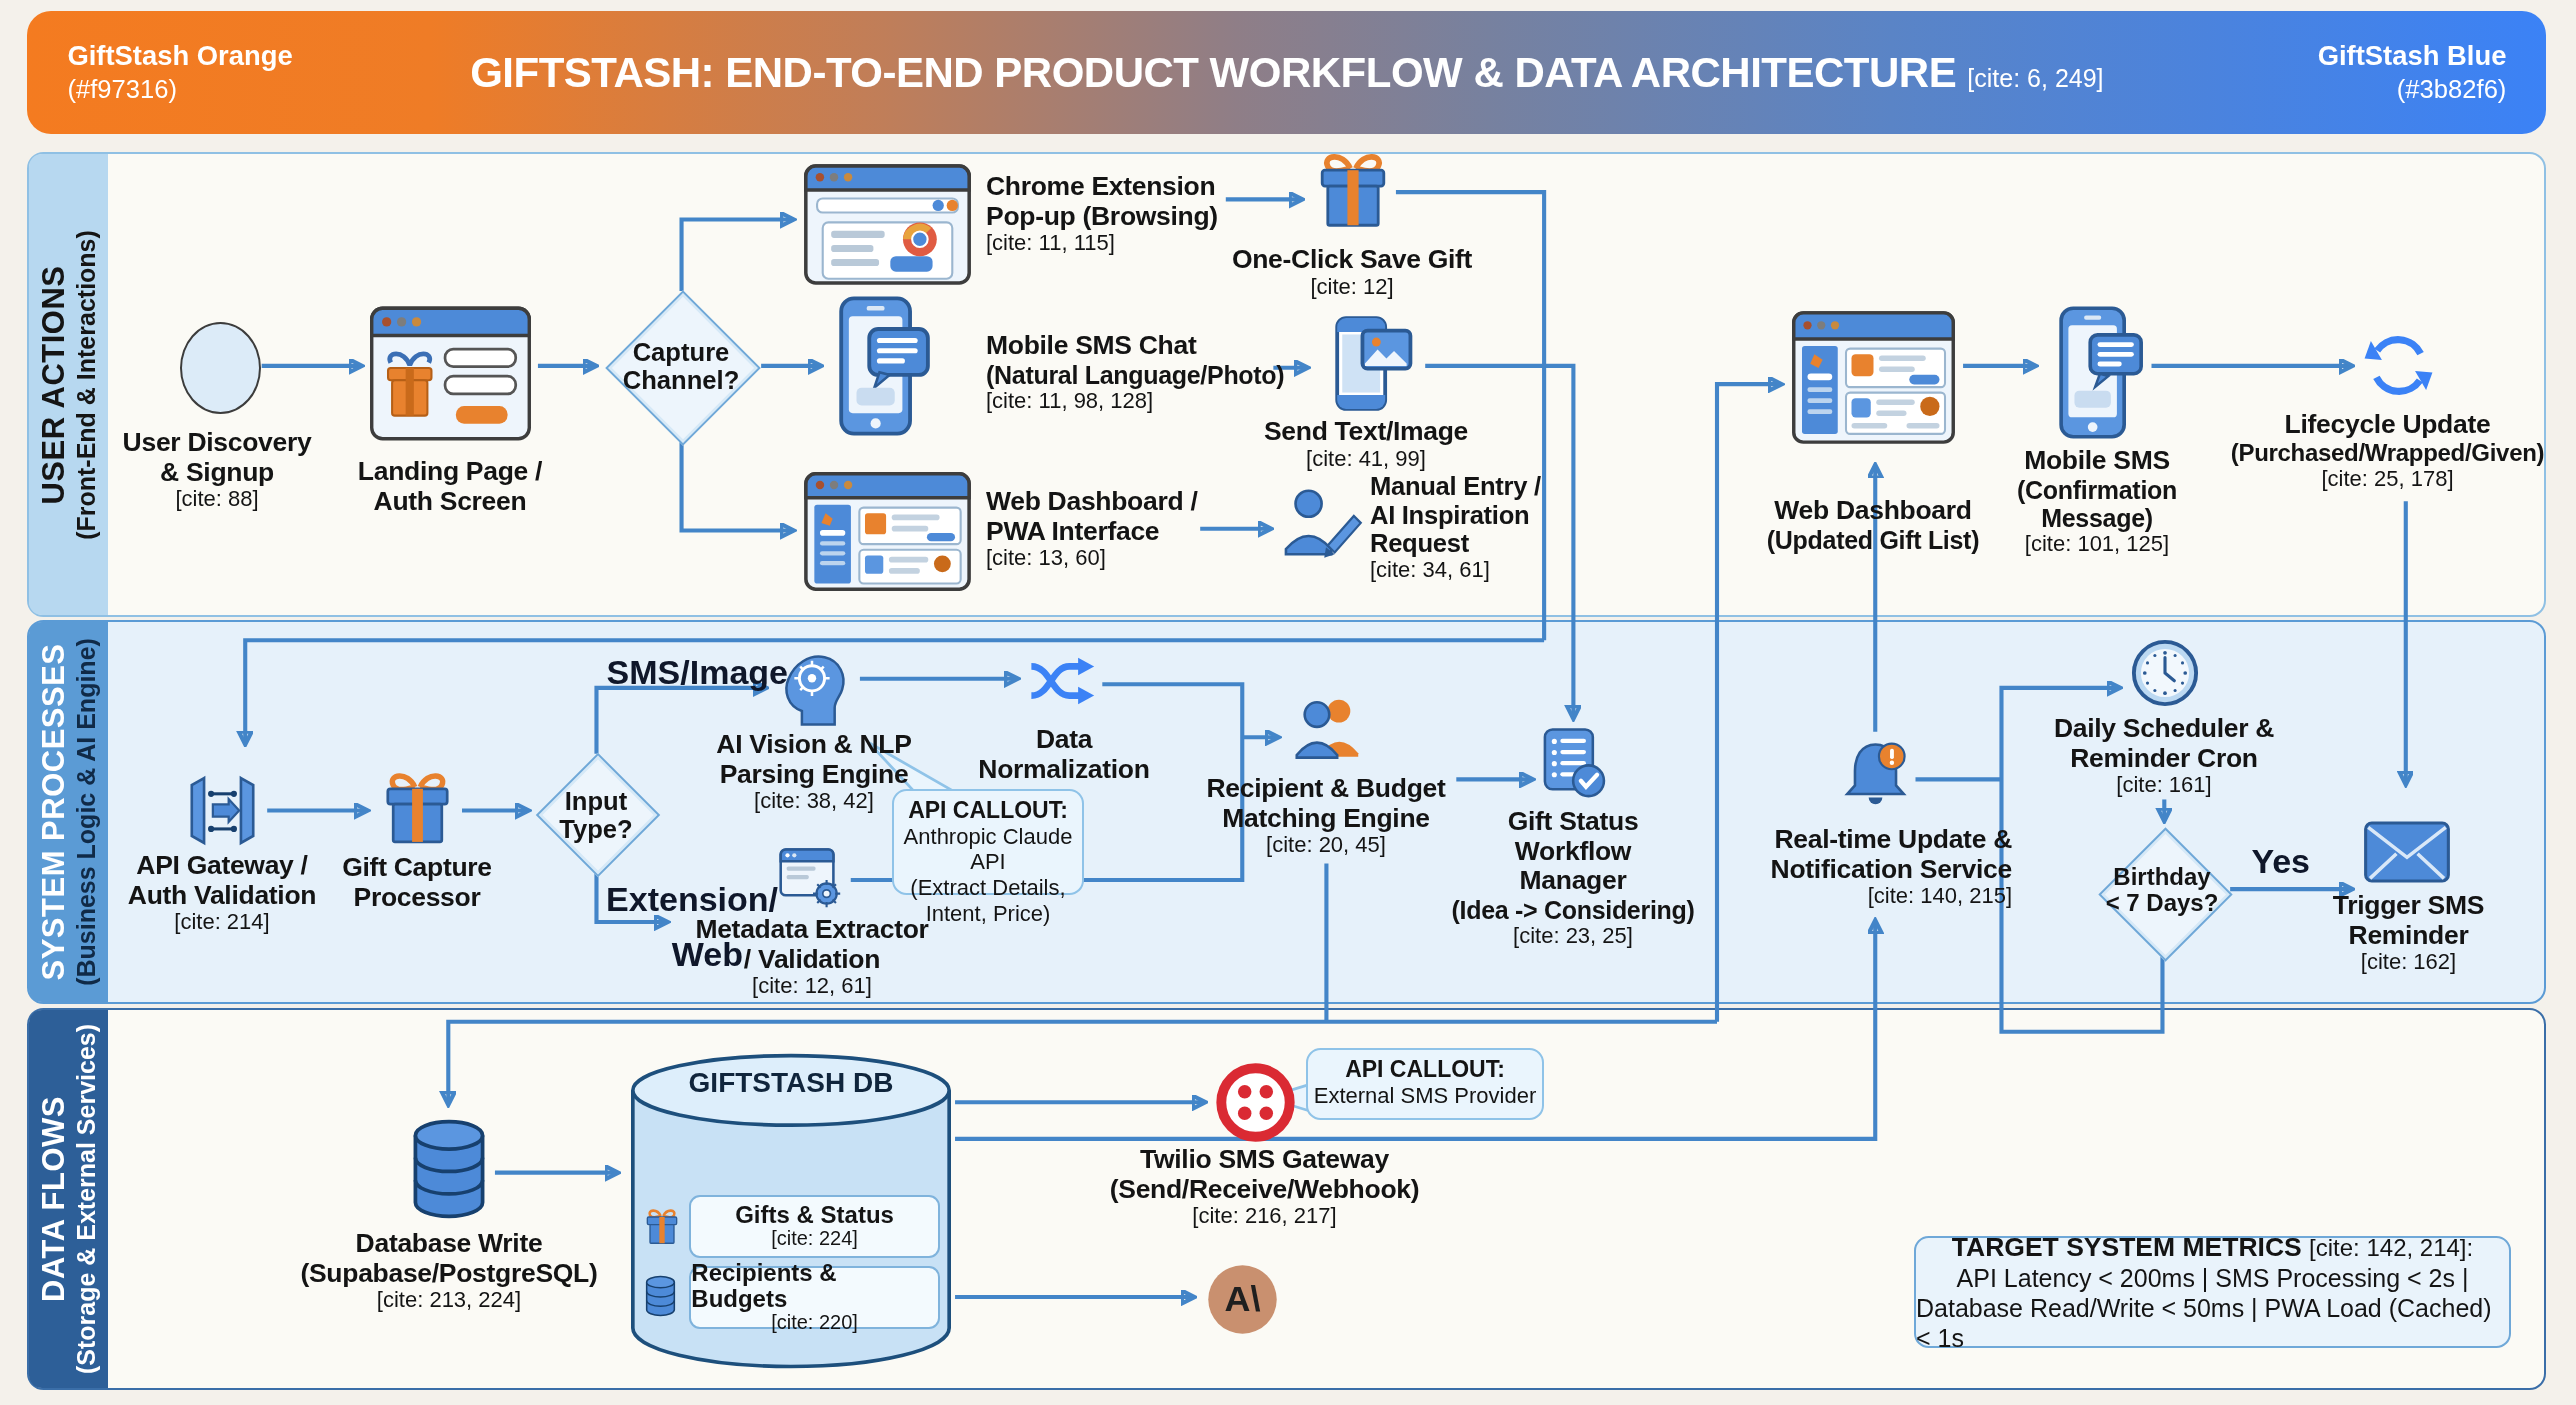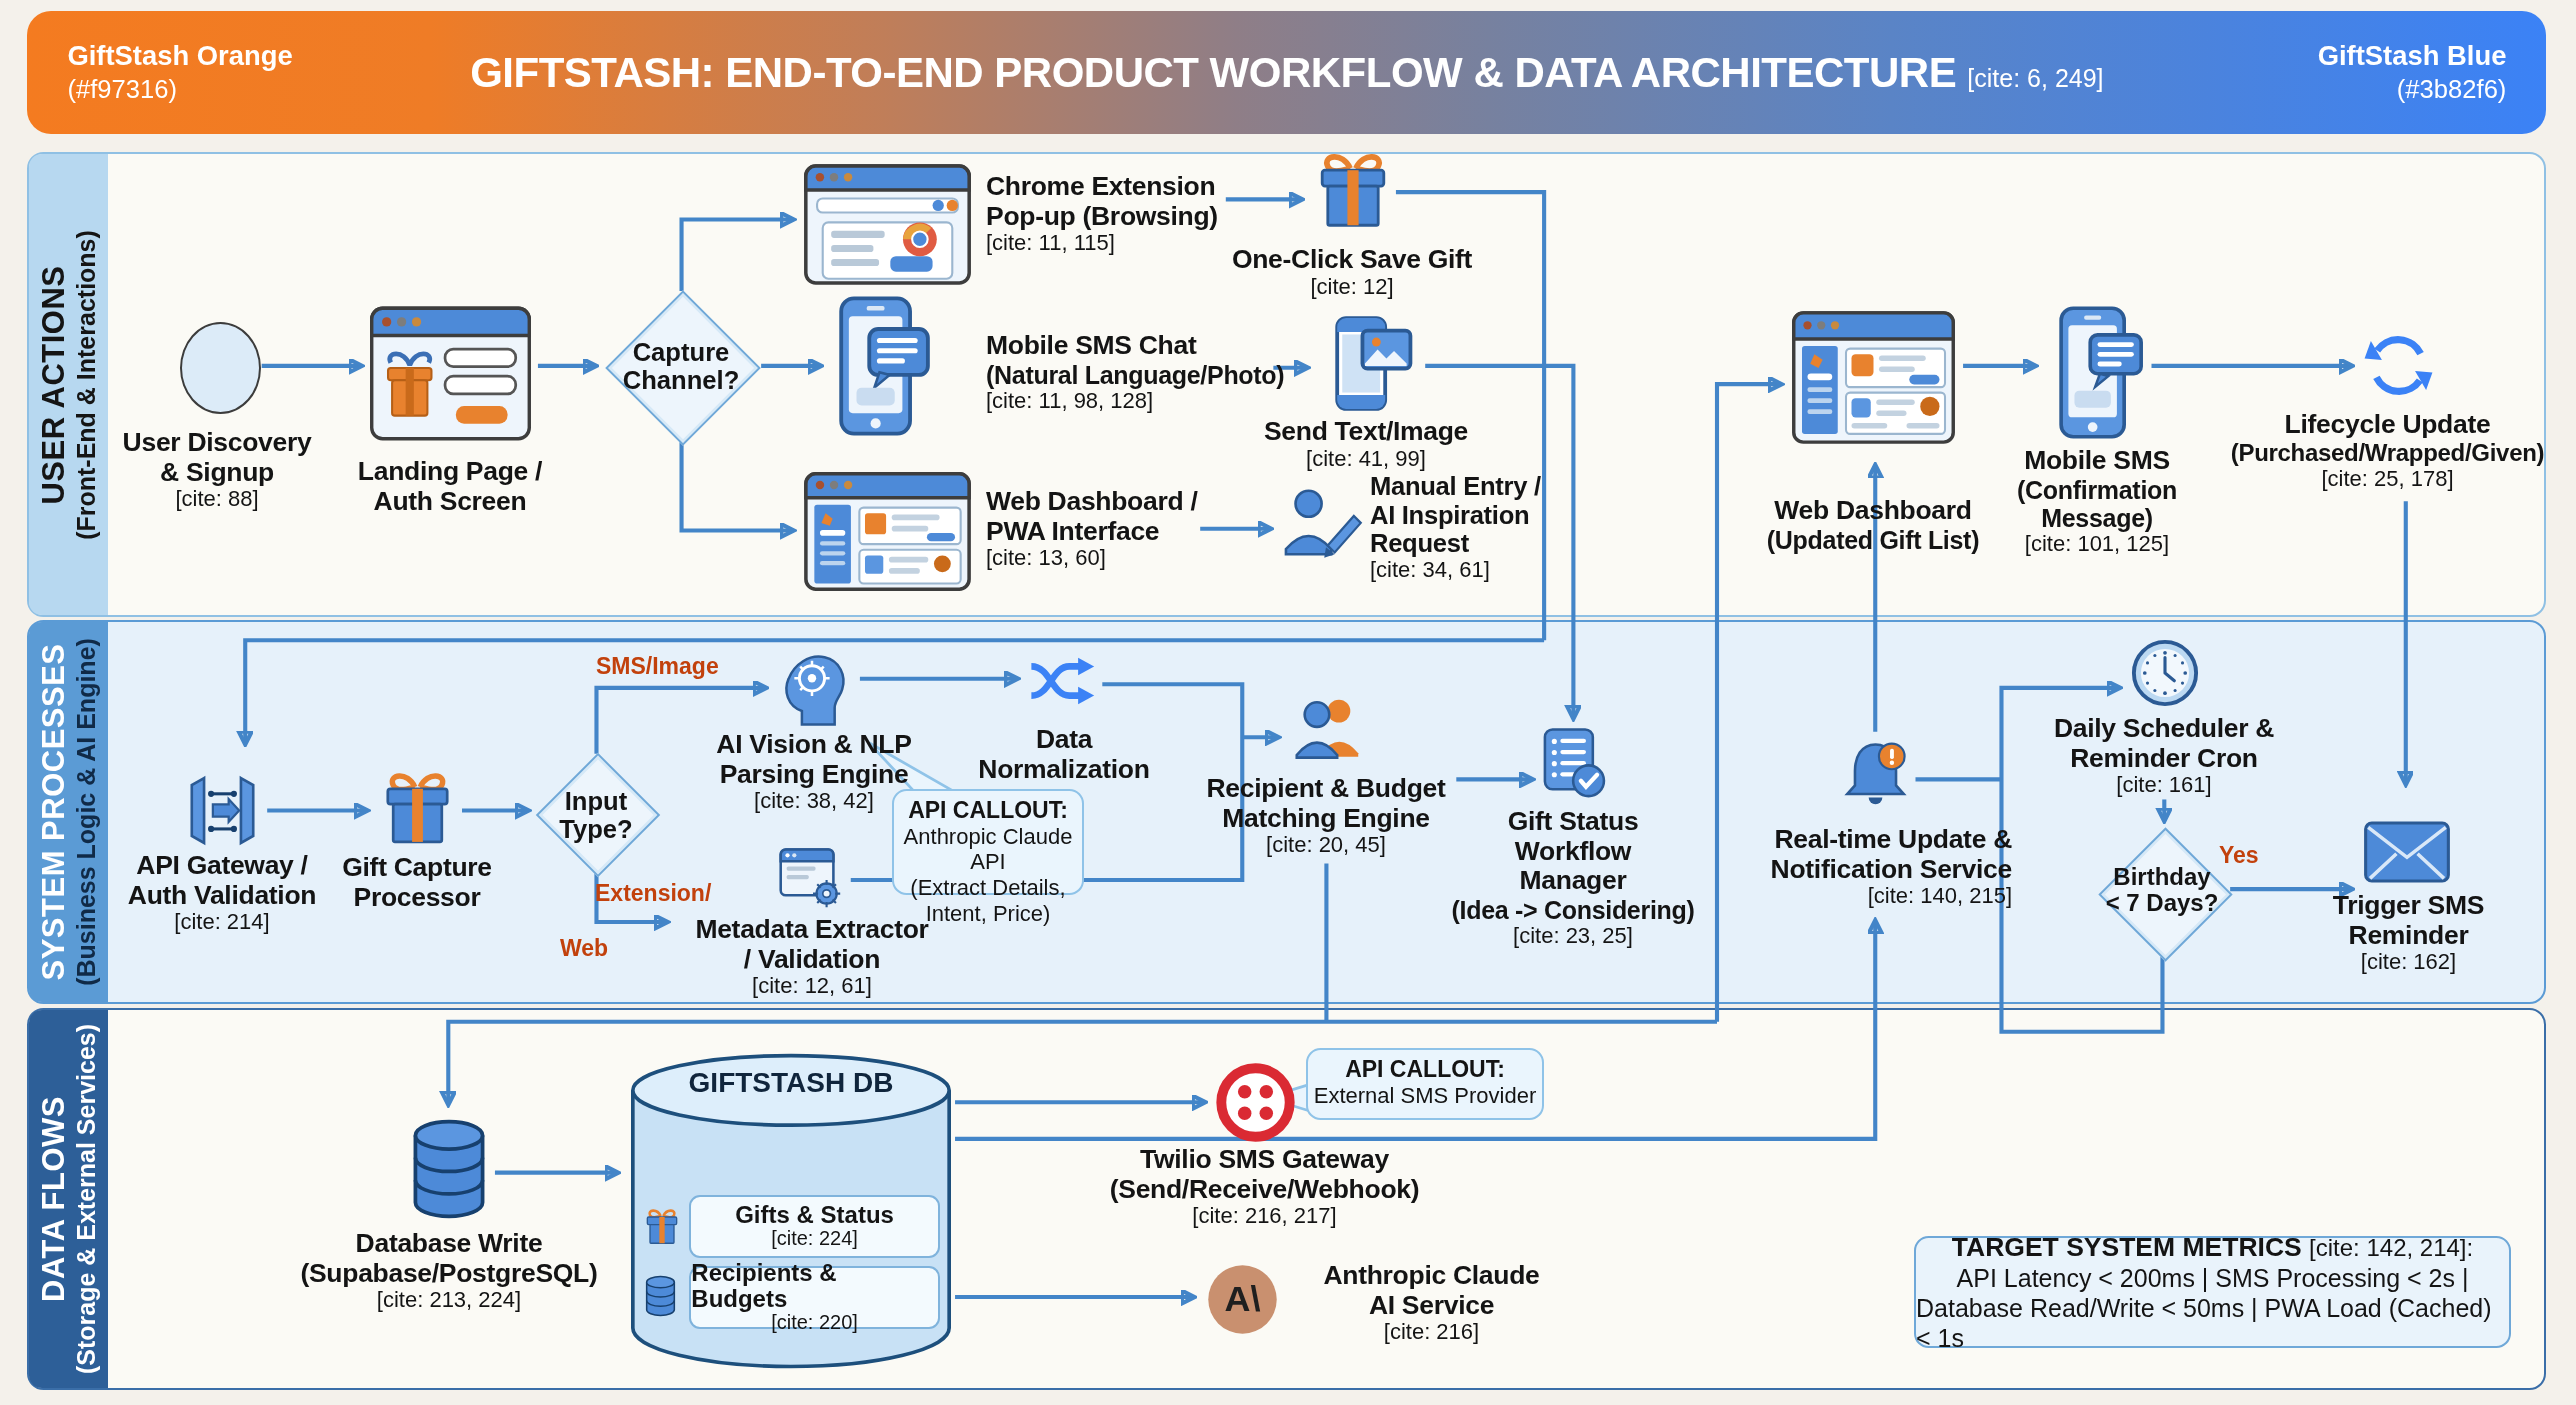--- a/index.html
+++ b/index.html
@@ -34,21 +34,21 @@
   .nl.la{text-align:left;}
   .nl .cite{font-weight:400;font-size:22px;letter-spacing:0;}
   .nl .sm{font-size:25px;}
   .icon{position:absolute;z-index:3;}
   .diamond{position:absolute;background:#edf5fc;border:2.7px solid #6fa8d8;box-shadow:0 0 0 2.7px #d6e9f7 inset;transform:rotate(45deg);z-index:2;}
   .dtext{position:absolute;z-index:3;font-weight:bold;font-size:25.6px;line-height:1.1;text-align:center;color:#141414;}
   .ellipse{position:absolute;background:#dcebf8;border:2.7px solid #3c3c3c;border-radius:50%;z-index:2;}
   .bubble{position:absolute;background:#eaf5fd;border:2.7px solid #8fc3e8;border-radius:14.6px;z-index:3;text-align:center;color:#141414;}
   .bubble .bt{font-weight:bold;font-size:23px;margin-top:5.5px;}
   .bubble .bl{font-weight:500;font-size:22px;line-height:1.18;}
-  .elabel{position:absolute;z-index:3;font-weight:bold;font-size:23px;color:#c2410c;text-align:left;}
+  .elabel{position:absolute;z-index:3;font-weight:bold;font-size:34px;color:#0f172a;text-align:right;}
   
   .bigdb{position:absolute;left:629px;top:1052px;width:324px;height:320px;z-index:2;}
   .bigdb .dbtitle{position:absolute;left:0;top:14.6px;width:100%;text-align:center;font-weight:bold;font-size:28px;color:#10253c;z-index:3;}
   .dbrow{position:absolute;left:12.8px;width:298px;height:62px;display:flex;align-items:center;z-index:3;}
   .dbrow .ric{width:42px;flex:0 0 42px;margin-right:5.5px;}
   .dbrow .rbox{flex:1;height:59px;background:#f3fafe;border:2.7px solid #7fb3dc;border-radius:11px;display:flex;flex-direction:column;align-items:center;justify-content:center;}
   .dbrow .rbox .rl{font-weight:bold;font-size:24px;color:#141414;line-height:1.05;}
   .dbrow .rbox .rc{font-weight:400;font-size:20px;color:#141414;}
   
   .metrics{position:absolute;left:1914px;top:1236px;width:593px;height:108px;background:#e9f3fb;border:2.7px solid #6fa8d8;border-radius:14.6px;z-index:3;
@@ -639,25 +639,20 @@
     <div class="bt">API CALLOUT:</div>
     <div class="bl">External SMS Provider</div>
   </div>
 
   <div class="icon" style="left:1204px;top:1261px;">
     <svg width="77" height="77" viewBox="0 0 90 90">
       <circle cx="45" cy="45" r="40" fill="#c9906f"></circle>
       <text x="45" y="59" text-anchor="middle" font-family="Liberation Sans, sans-serif" font-size="42" font-weight="bold" fill="#1f1f1f">A\</text>
     </svg>
   </div>
-  <div class="nl" style="left:1299px;top:1261px;width:265px;">
-    <div>Anthropic Claude</div>
-    <div>AI Service</div>
-    <div class="cite">[cite: 216]</div>
-  </div>
 
   <div class="metrics">
     <div class="mt">
       <span>TARGET SYSTEM METRICS</span>
       <span class="cite">[cite: 142, 214]:</span>
     </div>
     <div class="ml">API Latency &lt; 200ms | SMS Processing &lt; 2s |</div>
     <div class="ml">Database Read/Write &lt; 50ms | PWA Load (Cached) &lt; 1s</div>
   </div>
 

